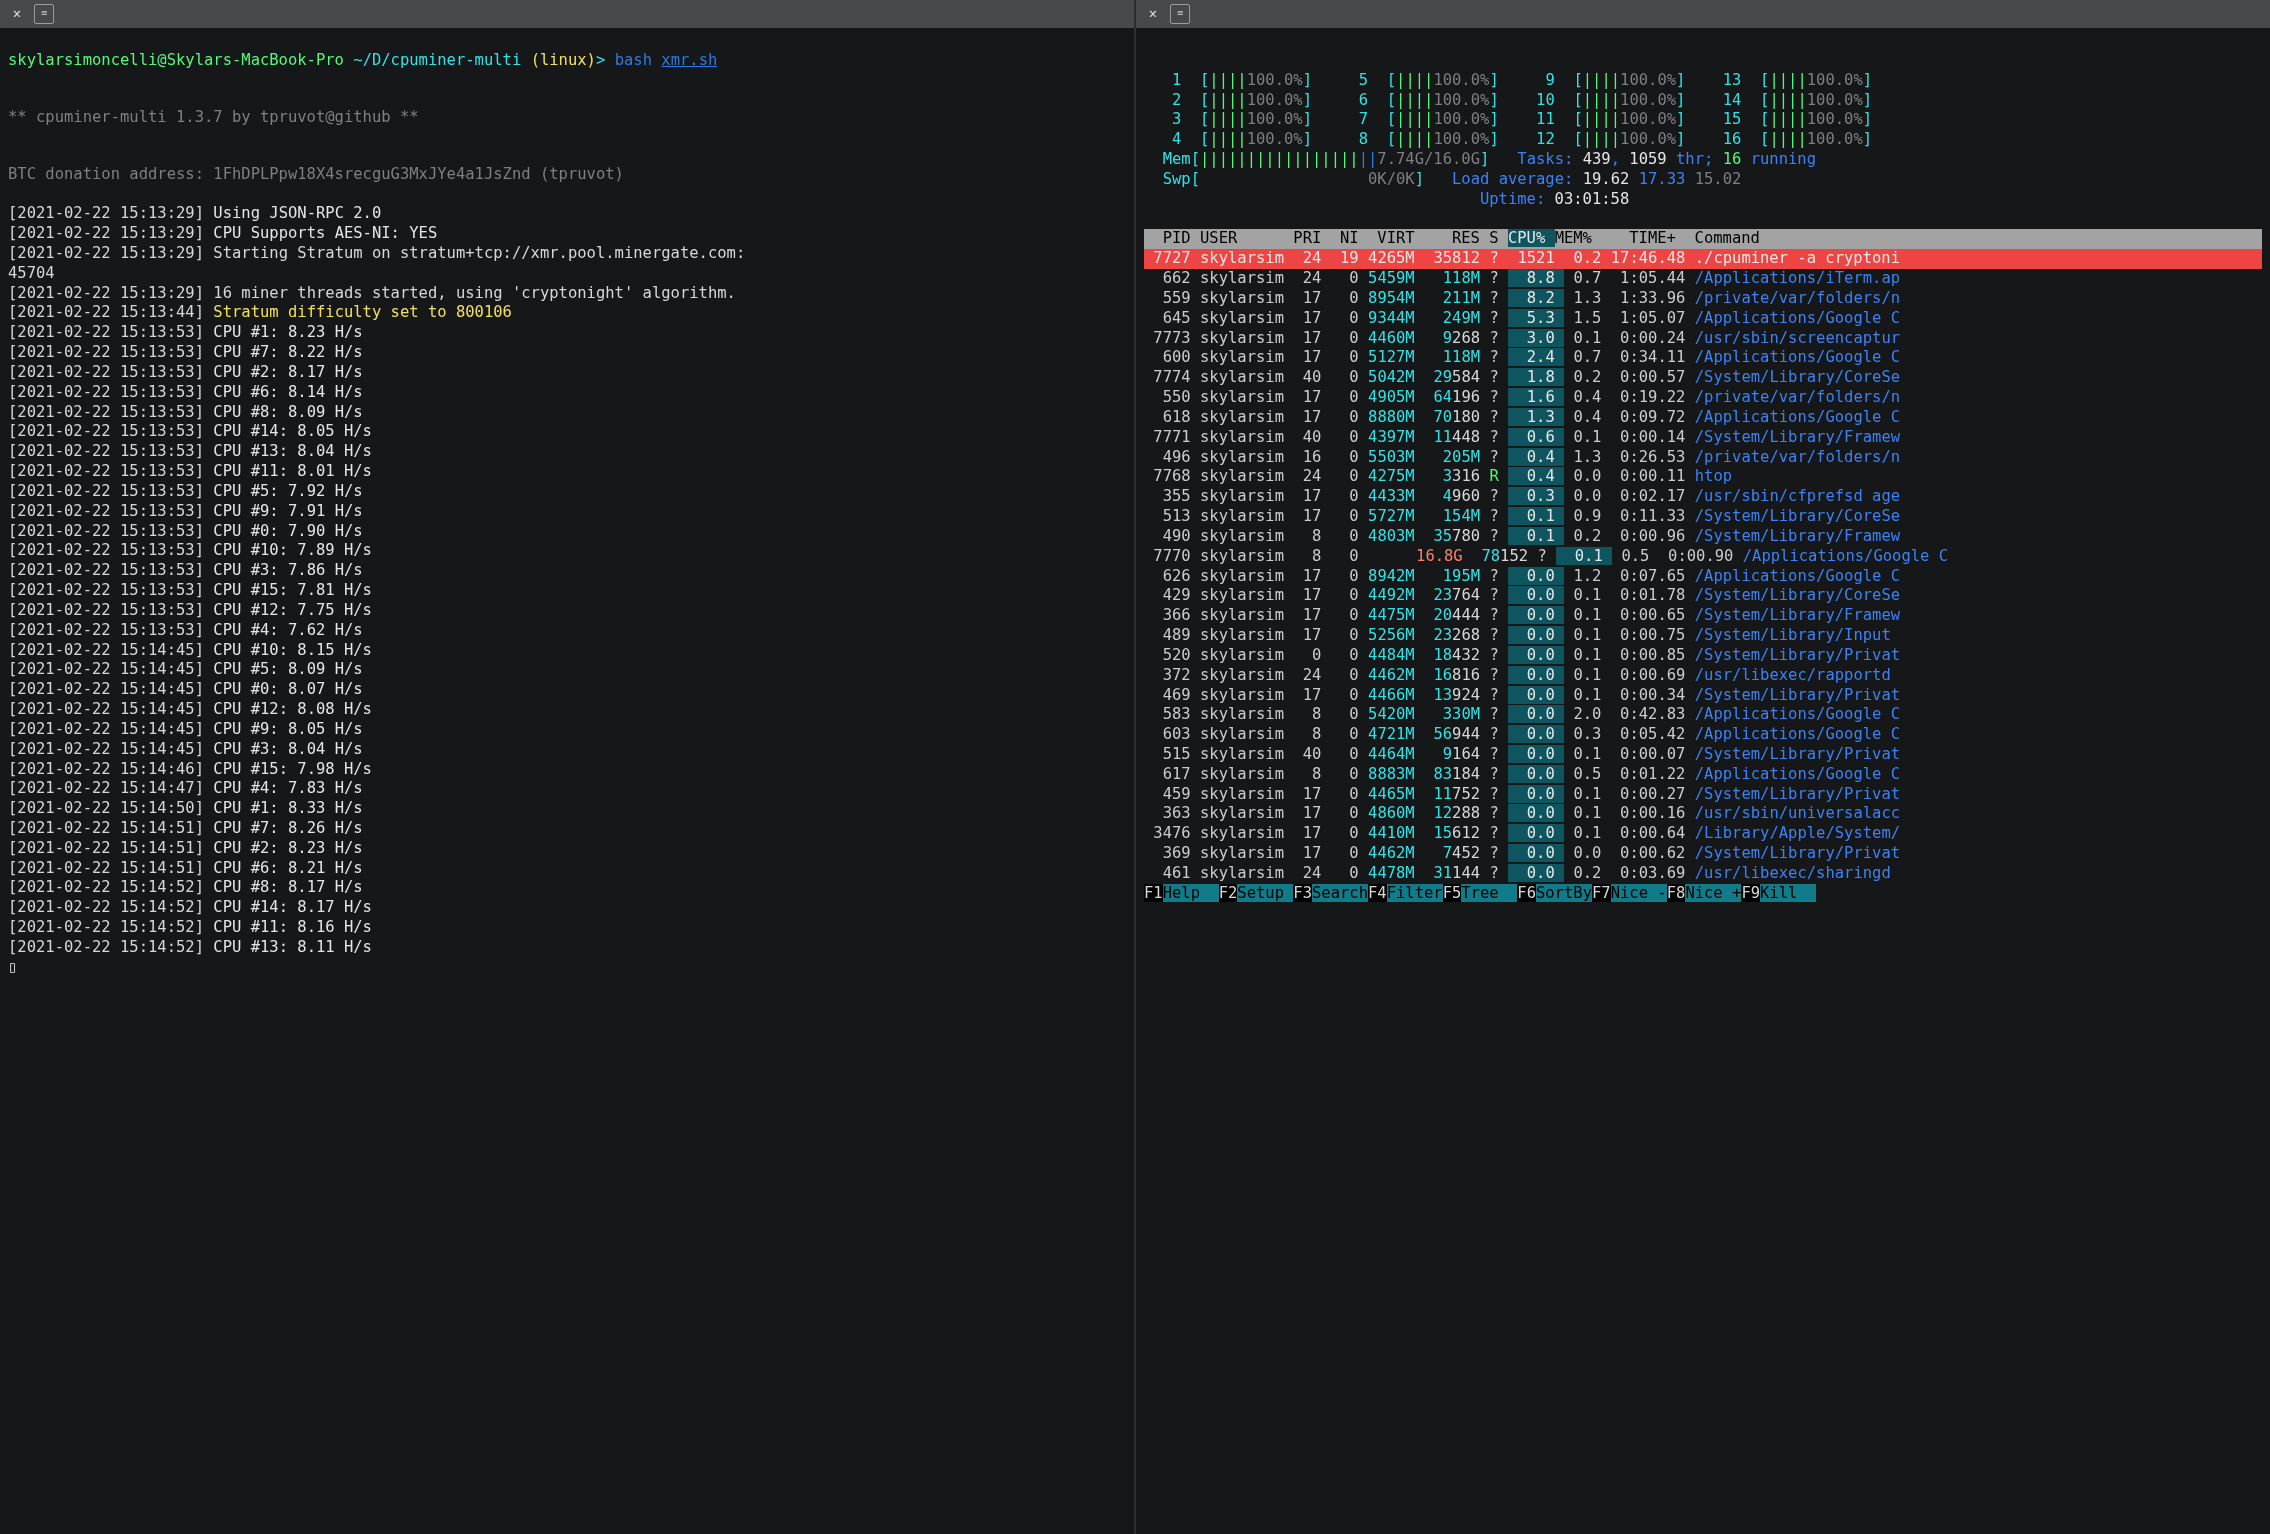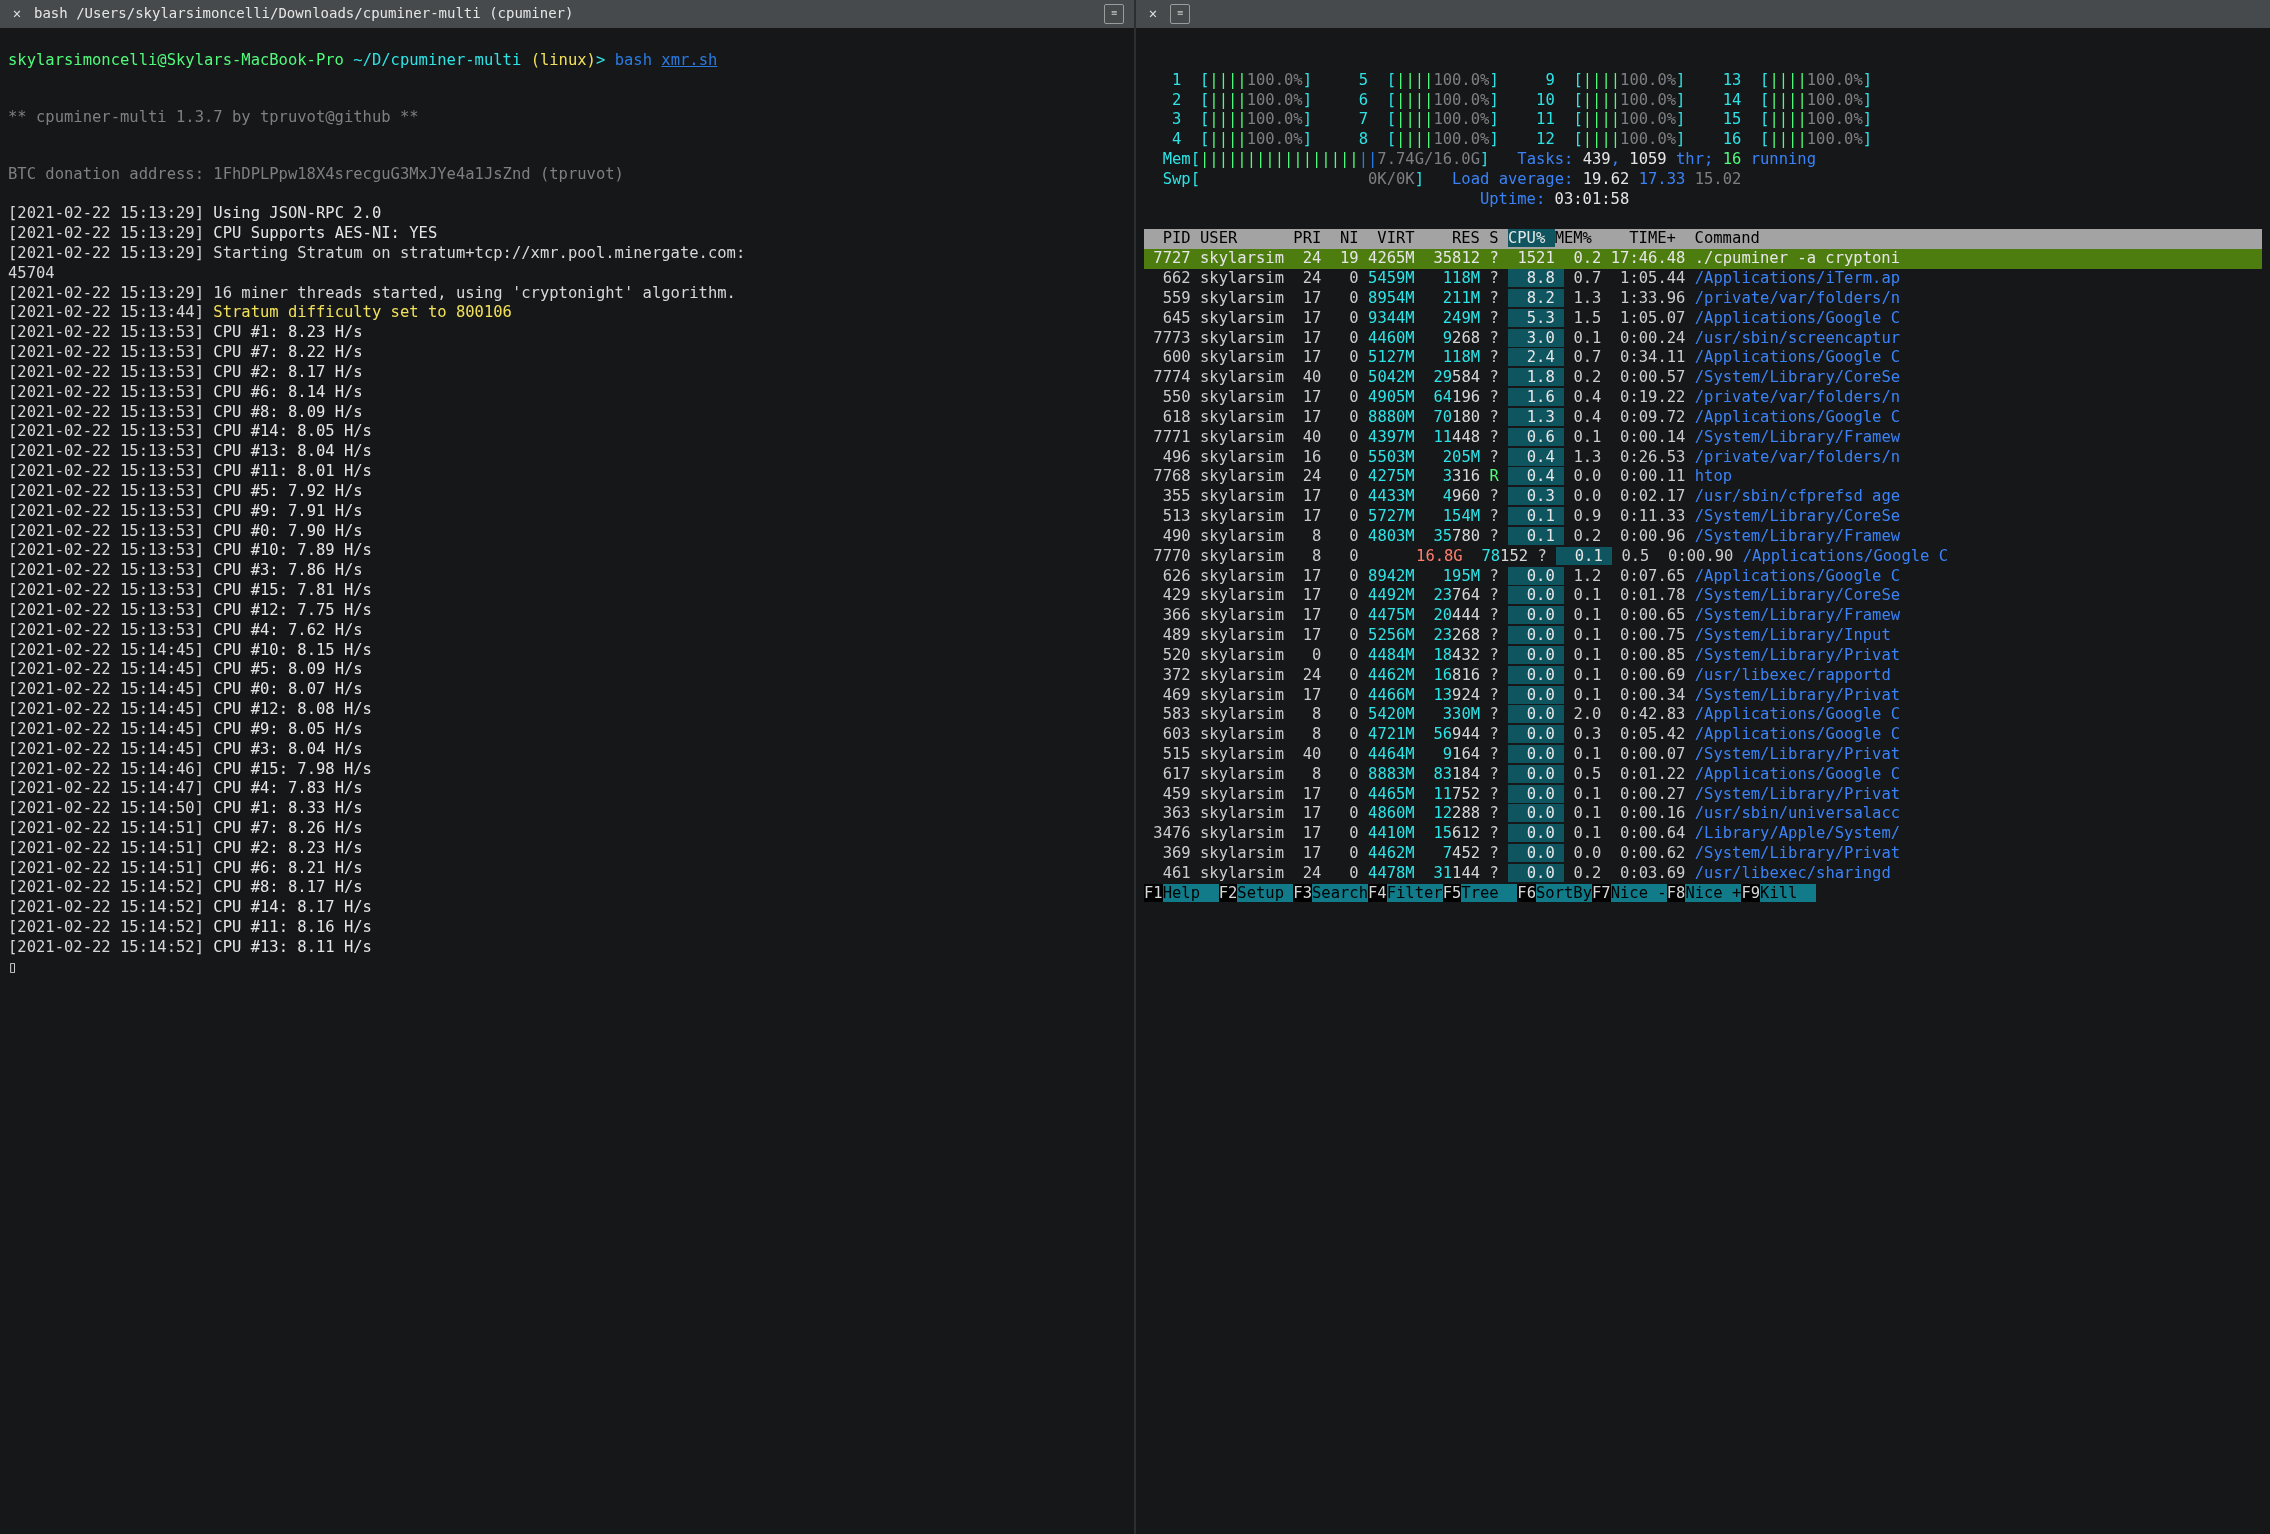--- a/index.html
+++ b/index.html
@@ -77,21 +77,21 @@
   .c-bcyan  { color: #3b82f6; }
   .c-red    { color: #ff7e6e; margin-left: 48px; }
   .underline { text-decoration: underline; }
   .row { display: block; }
   .header-row {
     background: #a3a3a3;
     color: #000;
     display: block;
   }
   .sel-row {
-    background: #4d7c0f;
+    background: #ef4444;
     color: #e6e6e6;
     display: block;
   }
   .sort-col {
     background: #0f5560;
     color: #e6e6e6;
   }
   .fkeys {
     display: block;
   }
@@ -105,21 +105,20 @@
   }
 </style>
 </head>
 <body>
 
 <div class="app">
 
   <div class="pane">
     <div class="tabbar">
       <span class="tab-close">✕</span>
-      <span class="tab-title">bash /Users/skylarsimoncelli/Downloads/cpuminer-multi (cpuminer)</span>
       <span class="tab-menu">≡</span>
     </div>
     <div class="term" id="left-term"><span class="row"><span class="c-green">skylarsimoncelli@Skylars-MacBook-Pro</span> <span class="c-cyan">~/D/cpuminer-multi</span> <span class="c-yellow">(linux)</span><span class="c-cyan">&gt;</span> <span class="c-blue">bash</span> <span class="c-blue underline">xmr.sh</span></span><span class="row c-grey">** cpuminer-multi 1.3.7 by tpruvot@github **</span><span class="row c-grey">BTC donation address: 1FhDPLPpw18X4srecguG3MxJYe4a1JsZnd (tpruvot)</span><span class="row"> </span><span class="row"><span class="c-white2">[2021-02-22 15:13:29]</span> <span class="c-white">Using JSON-RPC 2.0</span></span><span class="row"><span class="c-white2">[2021-02-22 15:13:29]</span> <span class="c-white">CPU Supports AES-NI: YES</span></span><span class="row"><span class="c-white2">[2021-02-22 15:13:29]</span> <span class="c-white2">Starting Stratum on stratum+tcp://xmr.pool.minergate.com:</span></span><span class="row c-white2">45704</span><span class="row"><span class="c-white2">[2021-02-22 15:13:29]</span> <span class="c-white2">16 miner threads started, using 'cryptonight' algorithm.</span></span><span class="row"><span class="c-white2">[2021-02-22 15:13:44]</span> <span class="c-yellow">Stratum difficulty set to 800106</span></span><span class="row"><span class="c-white2">[2021-02-22 15:13:53]</span> <span class="c-white">CPU #1: 8.23 H/s</span></span><span class="row"><span class="c-white2">[2021-02-22 15:13:53]</span> <span class="c-white">CPU #7: 8.22 H/s</span></span><span class="row"><span class="c-white2">[2021-02-22 15:13:53]</span> <span class="c-white">CPU #2: 8.17 H/s</span></span><span class="row"><span class="c-white2">[2021-02-22 15:13:53]</span> <span class="c-white">CPU #6: 8.14 H/s</span></span><span class="row"><span class="c-white2">[2021-02-22 15:13:53]</span> <span class="c-white">CPU #8: 8.09 H/s</span></span><span class="row"><span class="c-white2">[2021-02-22 15:13:53]</span> <span class="c-white">CPU #14: 8.05 H/s</span></span><span class="row"><span class="c-white2">[2021-02-22 15:13:53]</span> <span class="c-white">CPU #13: 8.04 H/s</span></span><span class="row"><span class="c-white2">[2021-02-22 15:13:53]</span> <span class="c-white">CPU #11: 8.01 H/s</span></span><span class="row"><span class="c-white2">[2021-02-22 15:13:53]</span> <span class="c-white">CPU #5: 7.92 H/s</span></span><span class="row"><span class="c-white2">[2021-02-22 15:13:53]</span> <span class="c-white">CPU #9: 7.91 H/s</span></span><span class="row"><span class="c-white2">[2021-02-22 15:13:53]</span> <span class="c-white">CPU #0: 7.90 H/s</span></span><span class="row"><span class="c-white2">[2021-02-22 15:13:53]</span> <span class="c-white">CPU #10: 7.89 H/s</span></span><span class="row"><span class="c-white2">[2021-02-22 15:13:53]</span> <span class="c-white">CPU #3: 7.86 H/s</span></span><span class="row"><span class="c-white2">[2021-02-22 15:13:53]</span> <span class="c-white">CPU #15: 7.81 H/s</span></span><span class="row"><span class="c-white2">[2021-02-22 15:13:53]</span> <span class="c-white">CPU #12: 7.75 H/s</span></span><span class="row"><span class="c-white2">[2021-02-22 15:13:53]</span> <span class="c-white">CPU #4: 7.62 H/s</span></span><span class="row"><span class="c-white2">[2021-02-22 15:14:45]</span> <span class="c-white">CPU #10: 8.15 H/s</span></span><span class="row"><span class="c-white2">[2021-02-22 15:14:45]</span> <span class="c-white">CPU #5: 8.09 H/s</span></span><span class="row"><span class="c-white2">[2021-02-22 15:14:45]</span> <span class="c-white">CPU #0: 8.07 H/s</span></span><span class="row"><span class="c-white2">[2021-02-22 15:14:45]</span> <span class="c-white">CPU #12: 8.08 H/s</span></span><span class="row"><span class="c-white2">[2021-02-22 15:14:45]</span> <span class="c-white">CPU #9: 8.05 H/s</span></span><span class="row"><span class="c-white2">[2021-02-22 15:14:45]</span> <span class="c-white">CPU #3: 8.04 H/s</span></span><span class="row"><span class="c-white2">[2021-02-22 15:14:46]</span> <span class="c-white">CPU #15: 7.98 H/s</span></span><span class="row"><span class="c-white2">[2021-02-22 15:14:47]</span> <span class="c-white">CPU #4: 7.83 H/s</span></span><span class="row"><span class="c-white2">[2021-02-22 15:14:50]</span> <span class="c-white">CPU #1: 8.33 H/s</span></span><span class="row"><span class="c-white2">[2021-02-22 15:14:51]</span> <span class="c-white">CPU #7: 8.26 H/s</span></span><span class="row"><span class="c-white2">[2021-02-22 15:14:51]</span> <span class="c-white">CPU #2: 8.23 H/s</span></span><span class="row"><span class="c-white2">[2021-02-22 15:14:51]</span> <span class="c-white">CPU #6: 8.21 H/s</span></span><span class="row"><span class="c-white2">[2021-02-22 15:14:52]</span> <span class="c-white">CPU #8: 8.17 H/s</span></span><span class="row"><span class="c-white2">[2021-02-22 15:14:52]</span> <span class="c-white">CPU #14: 8.17 H/s</span></span><span class="row"><span class="c-white2">[2021-02-22 15:14:52]</span> <span class="c-white">CPU #11: 8.16 H/s</span></span><span class="row"><span class="c-white2">[2021-02-22 15:14:52]</span> <span class="c-white">CPU #13: 8.11 H/s</span></span><span class="row c-white">▯</span></div>
   </div>
 
   <div class="pane">
     <div class="tabbar">
       <span class="tab-close">✕</span>
       <span class="tab-menu">≡</span>
     </div>

